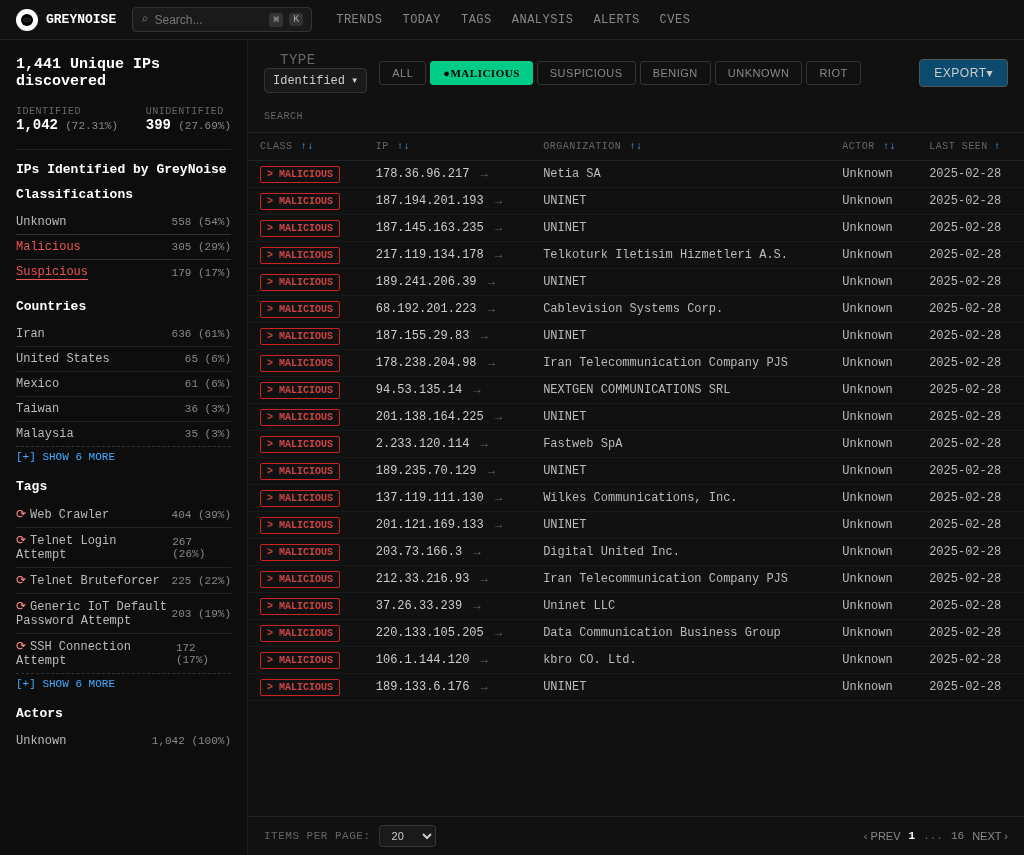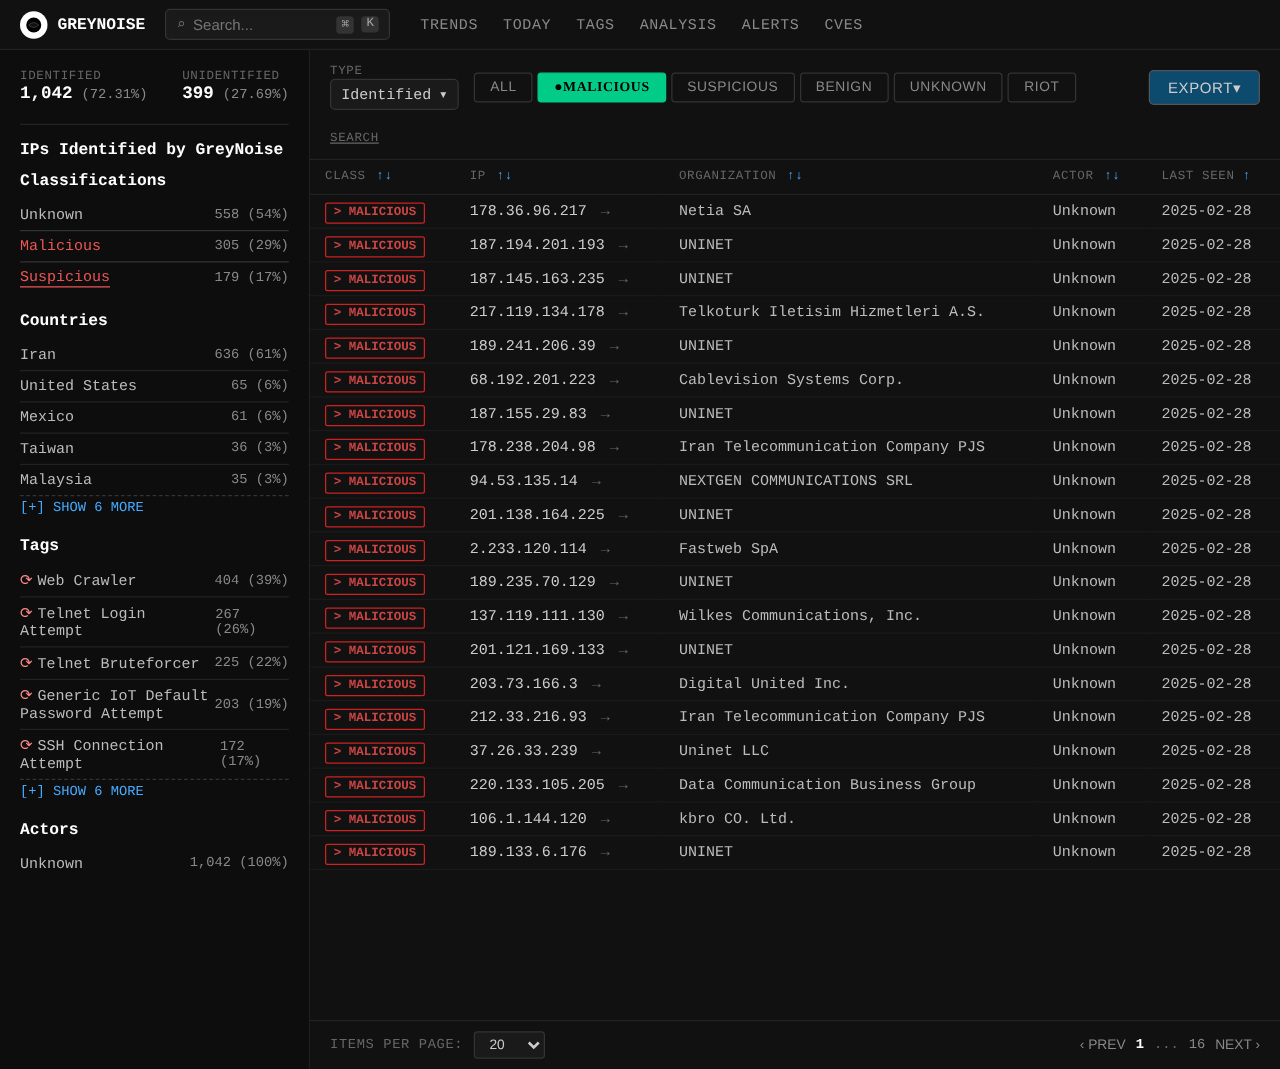--- a/index.html
+++ b/index.html
@@ -35,28 +35,28 @@
     .sidebar-item-label.malicious { color: #e55; }
     .sidebar-item-label.suspicious { color: #e55; border-bottom: 1px solid #e55; }
     .sidebar-item-count { color: #888; font-size: 11px; }
     .show-more { color: #4af; font-size: 11px; cursor: pointer; margin-top: 4px; }
     .tag-icon { color: #f88; margin-right: 4px; }
 
     
     .content { flex: 1; background: #111; display: flex; flex-direction: column; overflow: hidden; }
     .content-header { padding: 12px 16px 0; border-bottom: 1px solid #222; }
     .filter-row { display: flex; align-items: center; gap: 12px; margin-bottom: 10px; }
-    .type-label { color: #666; font-size: 10px; letter-spacing: 0.5px; }
+    .type-label { color: #666; font-size: 14px; letter-spacing: 0.5px; margin-left: 16px; }
     .type-select { background: #1a1a1a; border: 1px solid #333; color: #ccc; padding: 4px 8px; border-radius: 4px; font-size: 12px; cursor: pointer; display: flex; align-items: center; gap: 6px; }
     .filter-tabs { display: flex; gap: 4px; }
     .filter-tab { padding: 5px 12px; border: 1px solid #333; border-radius: 3px; font-size: 11px; color: #888; cursor: pointer; background: transparent; letter-spacing: 0.5px; }
     .filter-tab.active { background: #00cc88; color: #000; border-color: #00cc88; font-weight: bold; font-family: Liberation Serif, serif; }
     .export-btn { margin-left: auto; background: #0c4a6e; border: 1px solid #555; color: #ccc; padding: 6px 14px; border-radius: 4px; font-size: 12px; cursor: pointer; display: flex; align-items: center; gap: 0; letter-spacing: 0.5px; }
     .search-row { padding: 8px 0 10px; }
-    .search-label { color: #666; font-size: 10px; letter-spacing: 0.5px; text-decoration: underline; }
+    .search-label { color: #666; font-size: 10px; letter-spacing: 0.5px; }
 
     
     .table-container { flex: 1; overflow-y: auto; }
     table { width: 100%; border-collapse: collapse; }
     thead tr { border-bottom: 1px solid #222; }
     th { color: #666; font-size: 10px; letter-spacing: 0.5px; padding: 8px 12px; text-align: left; font-weight: normal; white-space: nowrap; font-family: Liberation Mono, monospace; }
     th .sort-icon { color: #4af; margin-left: 2px; }
     th .sort-up { color: #4af; }
     td { padding: 6px 12px; border-bottom: 1px solid #1a1a1a; font-size: 12px; color: #bbb; white-space: nowrap; }
     .malicious-badge { background: transparent; border: 1px solid #cc2222; color: #cc4444; padding: 2px 6px; border-radius: 2px; font-size: 10px; font-weight: bold; cursor: pointer; }
@@ -103,20 +103,21 @@
     <a class="nav-link">TAGS</a>
     <a class="nav-link">ANALYSIS</a>
     <a class="nav-link">ALERTS</a>
     <a class="nav-link">CVES</a>
   </div>
 </nav>
 
 <div class="main-layout">
 
   <aside class="sidebar">
+    <div class="sidebar-title">1,441 Unique IPs discovered</div>
     <div class="sidebar-stats">
       <div class="stat-group">
         <div class="stat-label">IDENTIFIED</div>
         <div><span class="stat-value">1,042</span> <span class="stat-pct">(72.31%)</span></div>
       </div>
       <div class="stat-group">
         <div class="stat-label">UNIDENTIFIED</div>
         <div><span class="stat-value">399</span> <span class="stat-pct">(27.69%)</span></div>
       </div>
     </div>

